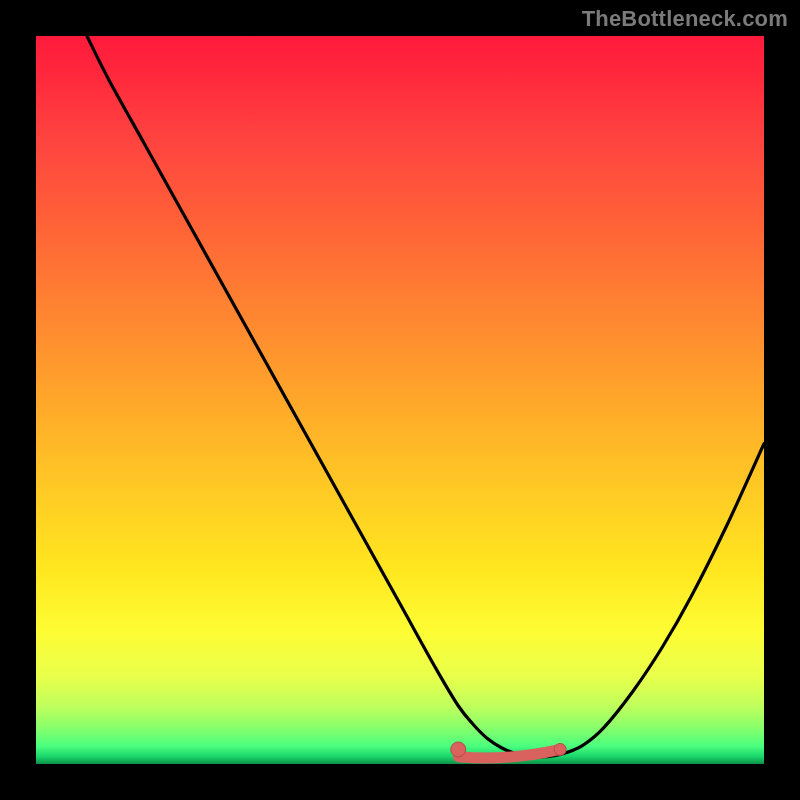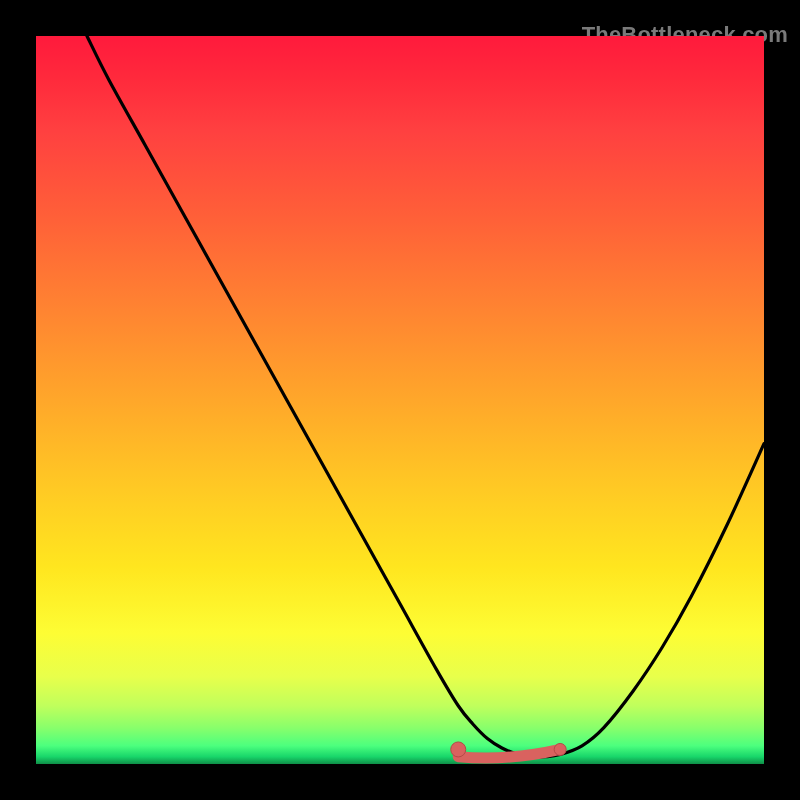--- a/index.html
+++ b/index.html
@@ -45,21 +45,20 @@
   }
   .watermark {
     position: absolute;
     top: 6px;
     right: 12px;
     color: #7a7a7a;
     font-size: 22px;
     font-weight: 600;
     letter-spacing: 0.2px;
     user-select: none;
-    margin-top: 16px;
   }
   svg.curve {
     position: absolute;
     left: 0;
     top: 0;
     width: 728px;
     height: 728px;
     overflow: visible;
   }
 </style>

